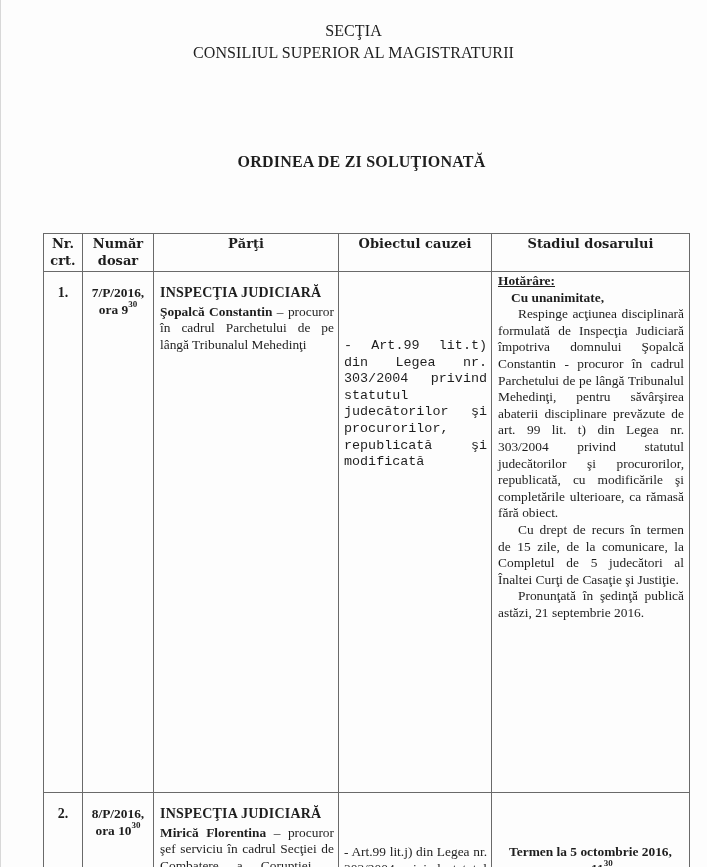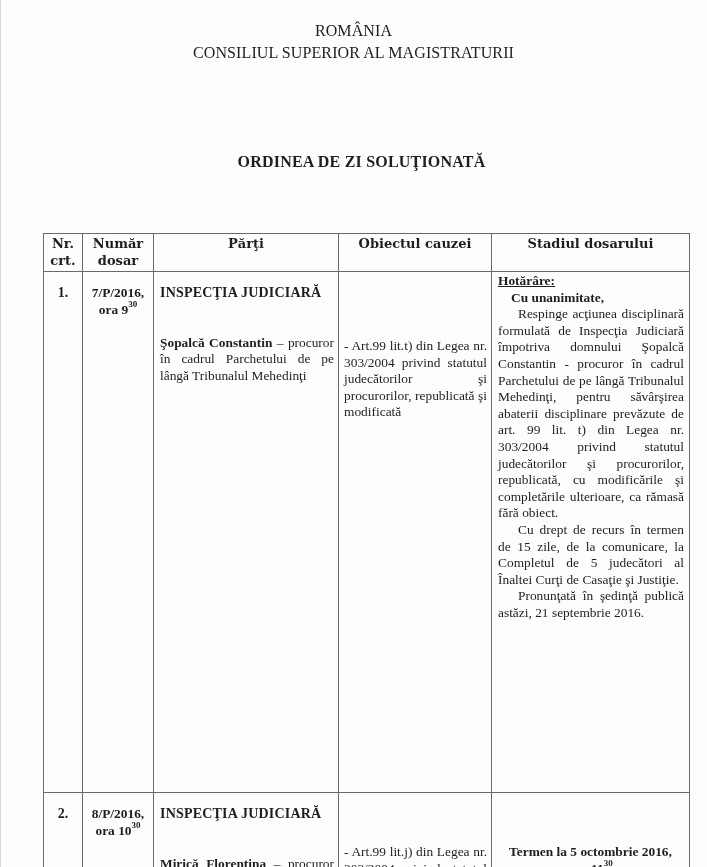--- a/index.html
+++ b/index.html
@@ -15,40 +15,40 @@
           width:644px; font-size:13.4px; line-height:16.6px; }
   td, th { border:1px solid #6a6a6a; vertical-align:top; padding:0; }
   th { font-family:"DejaVu Serif", serif; font-weight:bold; font-size:13px; line-height:17px;
        height:36px; padding-top:1px;text-align:center; }
   .c1 { width:38px; } .c2 { width:70px; } .c3 { width:184px; } .c4 { width:152px; } .c5 { width:197px; }
   .num { text-align:center; font-weight:bold; padding-top:13px; font-size:14px; }
   .dos { text-align:center; font-weight:bold; padding-top:13px; }
   sup { font-size:9px; line-height:0; position:relative; top:-1px; }
   .parti { padding:13px 4px 0 6px; }
   .org { font-weight:bold; font-size:14px; letter-spacing:0.2px; }
-  .person { text-align:justify; text-align-last:left; margin-top:33px; }
+  .person { text-align:justify; text-align-last:left; margin-top:2px; }
   .person b { font-weight:bold; }
   .obj { padding:0 4px 0 5px; text-align:justify; }
-  .obj1 { padding-top:66px; }
+  .obj1 { padding-top:66px;font-family:Liberation Mono, monospace; }
   .obj2 { padding-top:51px; }
   .stad { padding:1px 5px 0 6px; text-align:justify; }
   .stad .hot { font-weight:bold; text-decoration:underline; }
   .stad .unan { font-weight:bold; padding-left:13px; }
   .stad p { margin:0; text-indent:20px; }
   .stad2 { text-align:center; font-weight:bold; padding-top:51px; }
   .row1 td { height:454px; }
   .row2 td { height:132px; }
 </style>
 </head>
 <body>
 
 <div class="left-edge"></div>
 
 <div class="header">
-  <div>ROMÂNIA</div>
+  <div>SECŢIA</div>
   <div>CONSILIUL SUPERIOR AL MAGISTRATURII</div>
 </div>
 
 <div class="title">ORDINEA DE ZI SOLUŢIONATĂ</div>
 
 <table>
   <thead>
     <tr>
       <th class="c1"><span>Nr.</span><br><span>crt.</span></th>
       <th class="c2"><span>Număr</span><br><span>dosar</span></th>

